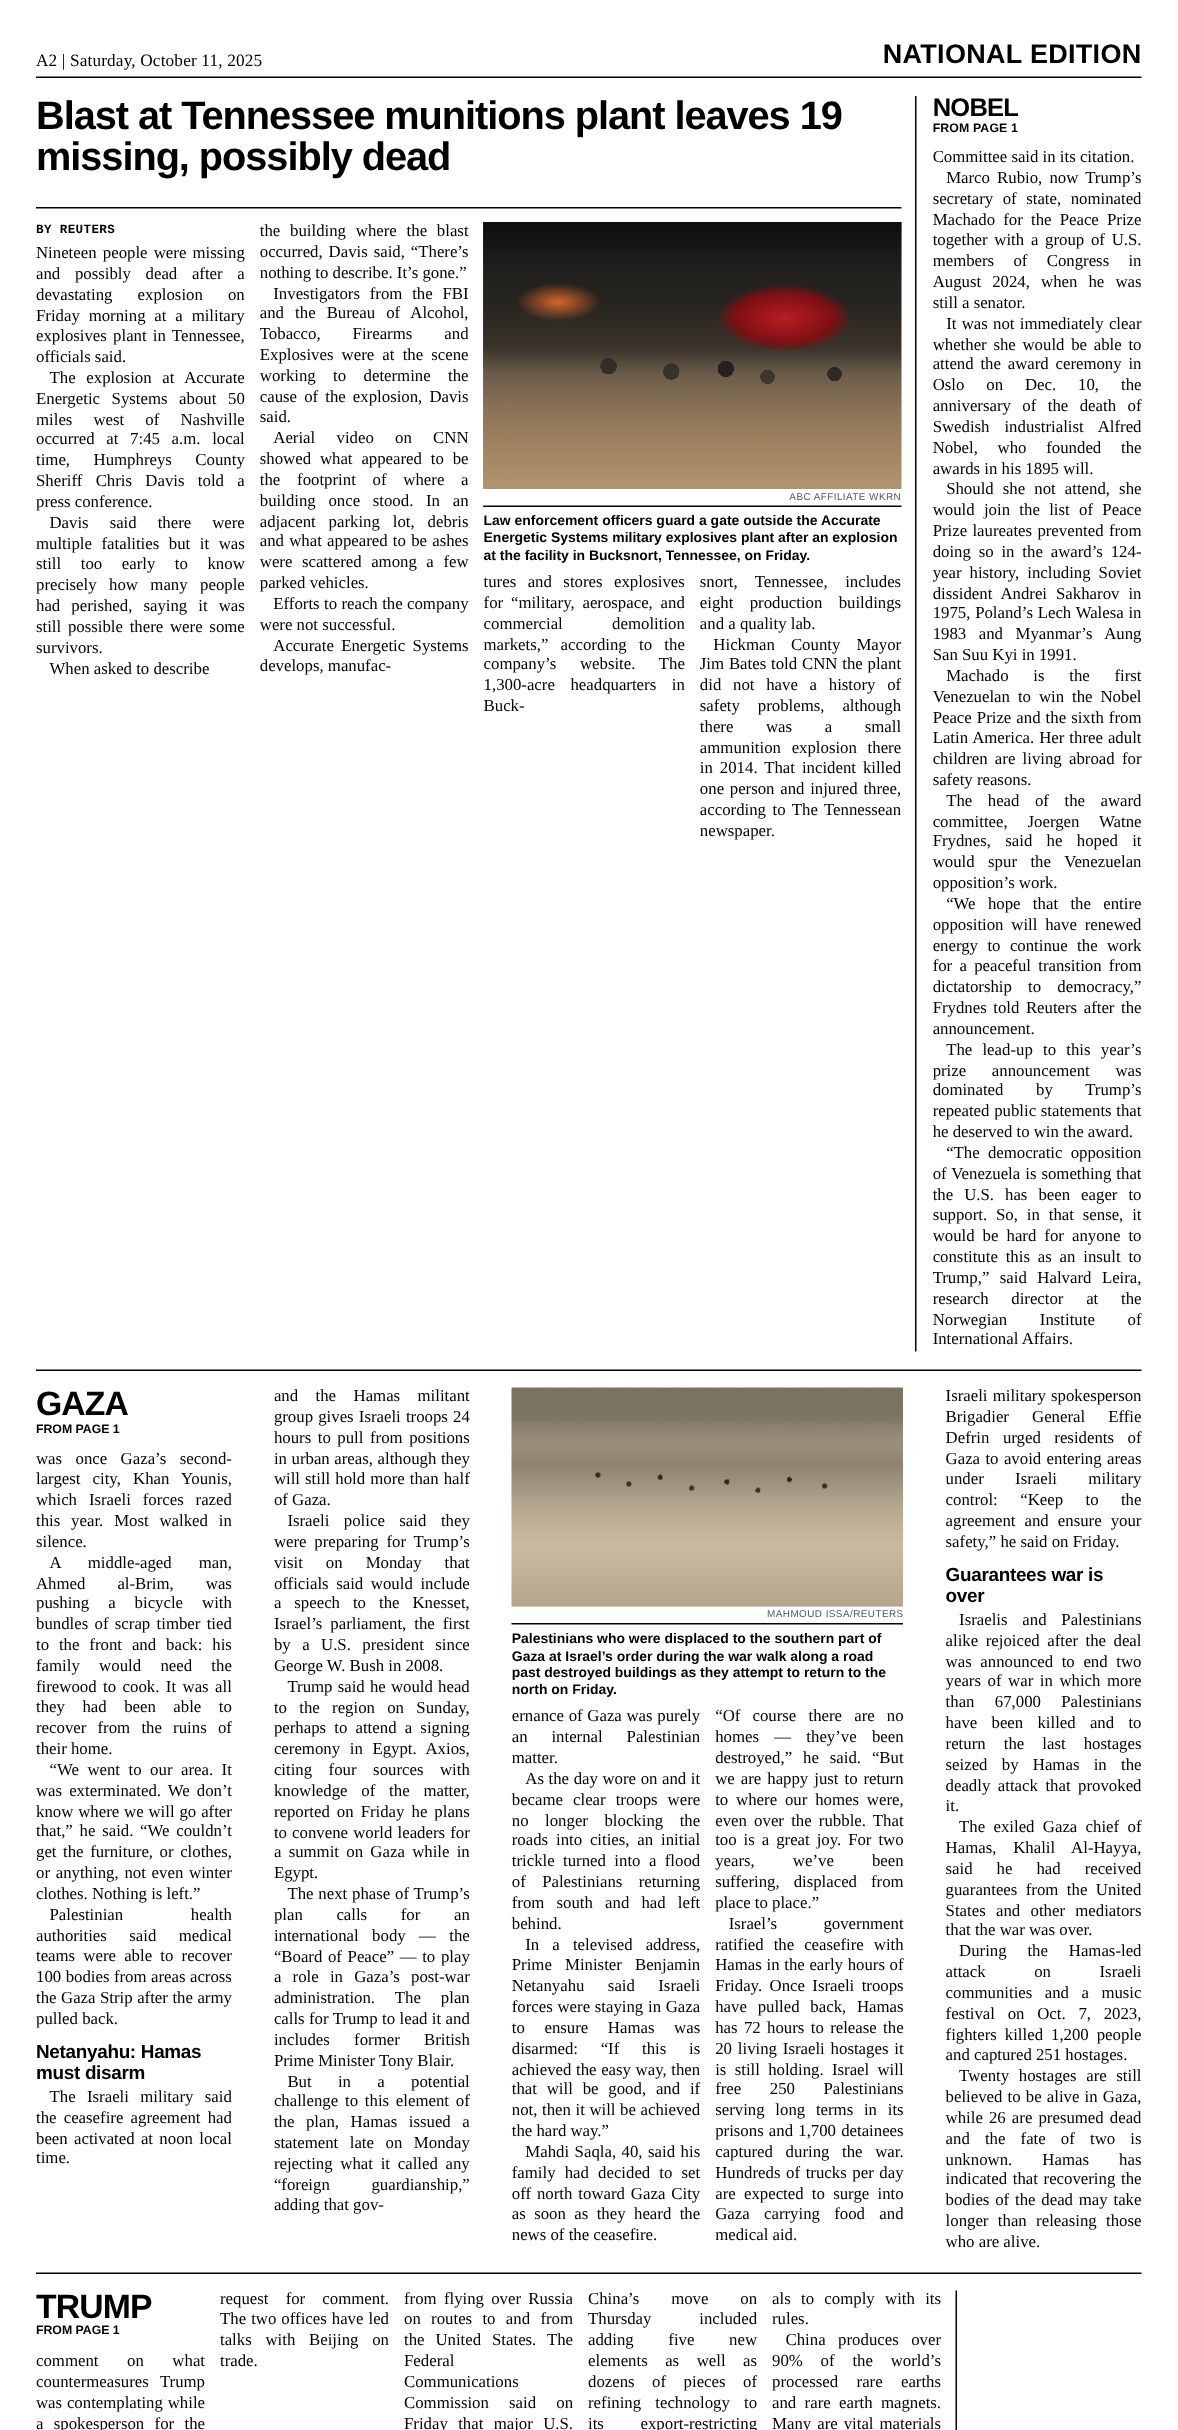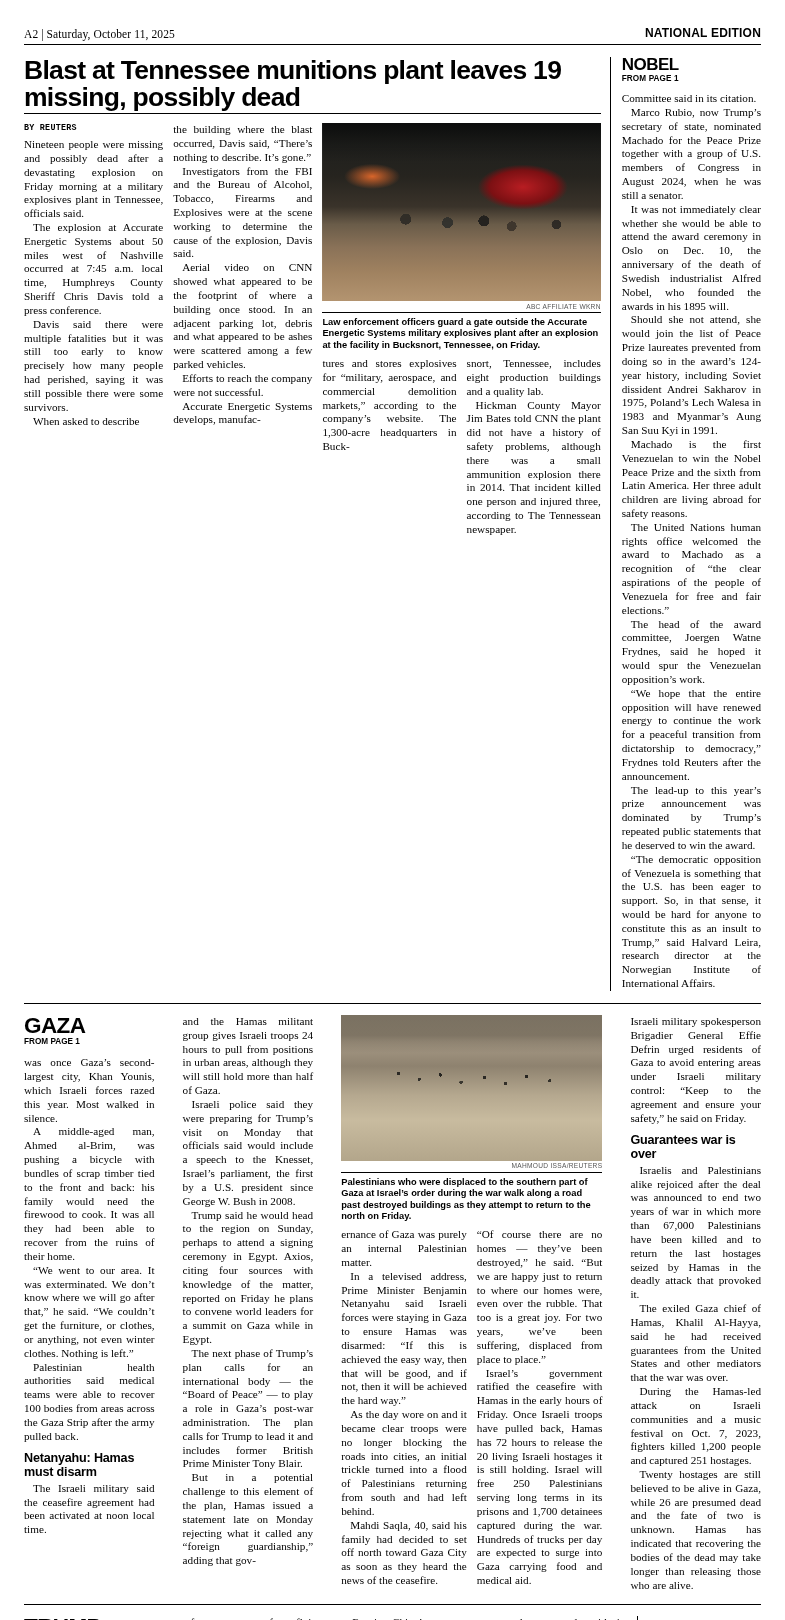--- a/index.html
+++ b/index.html
@@ -31,39 +31,39 @@
     padding-bottom: 4px;
   }
   .folio {
     font-family: "Liberation Serif", serif;
     font-size: 11.5px;
     letter-spacing: .1px;
   }
   .edition {
     font-family: "Liberation Sans", sans-serif;
     font-weight: bold;
-    font-size: 12px;
+    font-size: 18px;
     letter-spacing: .2px;
     padding-left: 32px;
   }
 
   
   .topwrap { display: flex; margin-top: 12px; }
   .topmain { width: 584px; }
   .toprail { width: 153px; padding-left: 11px; border-left: 1.4px solid #000; margin-left: 9px; }
 
   .mainhead {
     font-family: "Liberation Sans", sans-serif;
     font-weight: bold;
     font-size: 26.5px;
     line-height: 1.02;
     letter-spacing: -.7px;
     margin-bottom: 9px;
     border-bottom: 1.2px solid #000;
-    padding-bottom: 2px;
+    padding-bottom: 20px;
   }
 
   .railhead {
     font-family: "Liberation Sans", sans-serif;
     font-weight: bold;
     font-size: 17px;
     letter-spacing: -.5px;
     line-height: .95;
   }
   .railkicker {
@@ -242,21 +242,20 @@
     </div>
 
     <div class="toprail">
       <div class="railhead">NOBEL</div>
       <div class="railkicker">FROM PAGE 1</div>
       <p class="body noind">Committee said in its citation.</p>
       <p class="body">Marco Rubio, now Trump’s secretary of state, nominated Machado for the Peace Prize together with a group of U.S. members of Congress in August 2024, when he was still a senator.</p>
       <p class="body">It was not immediately clear whether she would be able to attend the award ceremony in Oslo on Dec. 10, the anniversary of the death of Swedish industrialist Alfred Nobel, who founded the awards in his 1895 will.</p>
       <p class="body">Should she not attend, she would join the list of Peace Prize laureates prevented from doing so in the award’s 124-year history, including Soviet dissident Andrei Sakharov in 1975, Poland’s Lech Walesa in 1983 and Myanmar’s Aung San Suu Kyi in 1991.</p>
       <p class="body">Machado is the first Venezuelan to win the Nobel Peace Prize and the sixth from Latin America. Her three adult children are living abroad for safety reasons.</p>
-      <p class="body">The United Nations human rights office welcomed the award to Machado as a recognition of “the clear aspirations of the people of Venezuela for free and fair elections.”</p>
       <p class="body">The head of the award committee, Joergen Watne Frydnes, said he hoped it would spur the Venezuelan opposition’s work.</p>
       <p class="body">“We hope that the entire opposition will have renewed energy to continue the work for a peaceful transition from dictatorship to democracy,” Frydnes told Reuters after the announcement.</p>
       <p class="body">The lead-up to this year’s prize announcement was dominated by Trump’s repeated public statements that he deserved to win the award.</p>
       <p class="body">“The democratic opposition of Venezuela is something that the U.S. has been eager to support. So, in that sense, it would be hard for anyone to constitute this as an insult to Trump,” said Halvard Leira, research director at the Norwegian Institute of International Affairs.</p>
     </div>
   </div>
 
   <div class="secrule"></div>
   <div class="blockpad">
     <div class="cols" style="gap:28px">
@@ -282,22 +281,22 @@
 
       <div class="col" style="flex:2 1 0">
         <div class="figure">
           <div class="photo ph-gaza"></div>
           <div class="credit">MAHMOUD ISSA/REUTERS</div>
           <div class="caption">Palestinians who were displaced to the southern part of Gaza at Israel’s order during the war walk along a road past destroyed buildings as they attempt to return to the north on Friday.</div>
         </div>
         <div class="cols">
           <div class="col">
             <p class="body noind">ernance of Gaza was purely an internal Palestinian matter.</p>
+            <p class="body">As the day wore on and it became clear troops were no longer blocking the roads into cities, an initial trickle turned into a flood of Palestinians returning from south and had left behind.</p>
             <p class="body">In a televised address, Prime Minister Benjamin Netanyahu said Israeli forces were staying in Gaza to ensure Hamas was disarmed: “If this is achieved the easy way, then that will be good, and if not, then it will be achieved the hard way.”</p>
-            <p class="body">As the day wore on and it became clear troops were no longer blocking the roads into cities, an initial trickle turned into a flood of Palestinians returning from south and had left behind.</p>
             <p class="body">Mahdi Saqla, 40, said his family had decided to set off north toward Gaza City as soon as they heard the news of the ceasefire.</p>
           </div>
           <div class="col">
             <p class="body noind">“Of course there are no homes — they’ve been destroyed,” he said. “But we are happy just to return to where our homes were, even over the rubble. That too is a great joy. For two years, we’ve been suffering, displaced from place to place.”</p>
             <p class="body">Israel’s government ratified the ceasefire with Hamas in the early hours of Friday. Once Israeli troops have pulled back, Hamas has 72 hours to release the 20 living Israeli hostages it is still holding. Israel will free 250 Palestinians serving long terms in its prisons and 1,700 detainees captured during the war. Hundreds of trucks per day are expected to surge into Gaza carrying food and medical aid.</p>
           </div>
         </div>
       </div>
 
       <div class="col">

